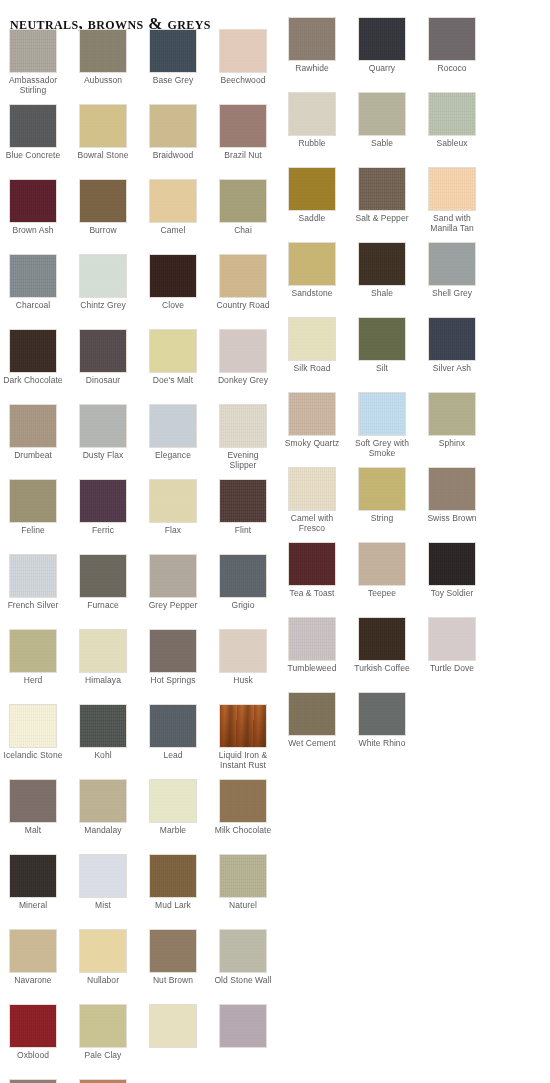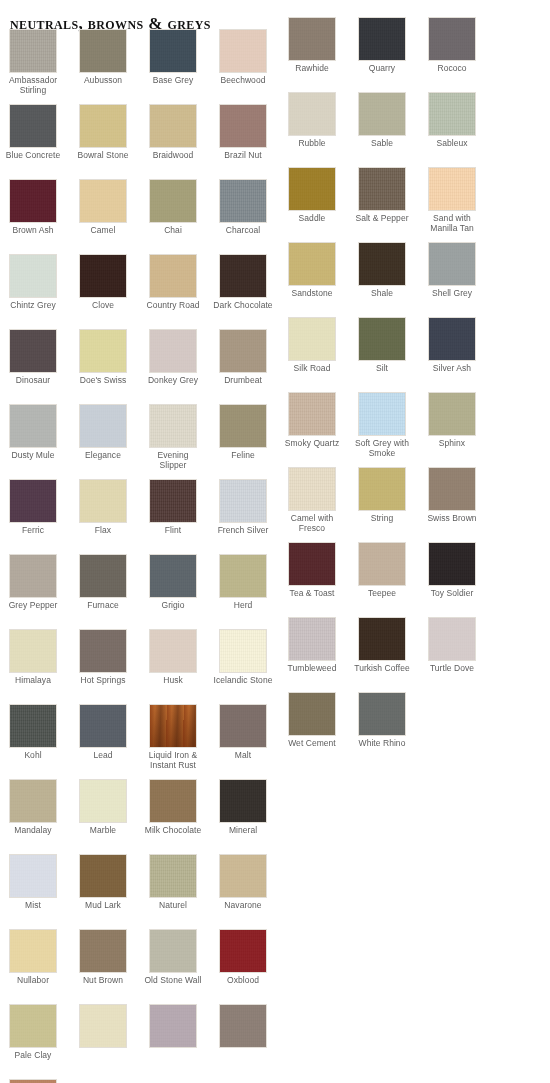--- a/index.html
+++ b/index.html
@@ -157,20 +157,26 @@
           </div>
           <div class="swatch-label">Brazil Nut</div>
         </div>
         <div class="swatch-cell">
           <div class="swatch-chip flat" style="background: rgb(92, 31, 44);">
             <div class="grain"></div>
           </div>
           <div class="swatch-label">Brown Ash</div>
         </div>
         <div class="swatch-cell">
+          <div class="swatch-chip flat" style="background: rgb(122, 98, 68);">
+            <div class="grain"></div>
+          </div>
+          <div class="swatch-label">Burrow</div>
+        </div>
+        <div class="swatch-cell">
           <div class="swatch-chip flat" style="background: rgb(227, 203, 156);">
             <div class="grain"></div>
           </div>
           <div class="swatch-label">Camel</div>
         </div>
         <div class="swatch-cell">
           <div class="swatch-chip flat" style="background: rgb(164, 159, 120);">
             <div class="grain"></div>
           </div>
           <div class="swatch-label">Chai</div>
@@ -208,39 +214,39 @@
         <div class="swatch-cell">
           <div class="swatch-chip flat" style="background: rgb(85, 74, 76);">
             <div class="grain"></div>
           </div>
           <div class="swatch-label">Dinosaur</div>
         </div>
         <div class="swatch-cell">
           <div class="swatch-chip flat" style="background: rgb(221, 215, 158);">
             <div class="grain"></div>
           </div>
-          <div class="swatch-label">Doe's Swiss</div>
+          <div class="swatch-label">Doe's Malt</div>
         </div>
         <div class="swatch-cell">
           <div class="swatch-chip flat" style="background: rgb(212, 200, 196);">
             <div class="grain"></div>
           </div>
           <div class="swatch-label">Donkey Grey</div>
         </div>
         <div class="swatch-cell">
           <div class="swatch-chip flat" style="background: rgb(167, 151, 130);">
             <div class="grain"></div>
           </div>
           <div class="swatch-label">Drumbeat</div>
         </div>
         <div class="swatch-cell">
           <div class="swatch-chip flat" style="background: rgb(179, 181, 178);">
             <div class="grain"></div>
           </div>
-          <div class="swatch-label">Dusty Mule</div>
+          <div class="swatch-label">Dusty Flax</div>
         </div>
         <div class="swatch-cell">
           <div class="swatch-chip flat" style="background: rgb(199, 206, 214);">
             <div class="grain"></div>
           </div>
           <div class="swatch-label">Elegance</div>
         </div>
         <div class="swatch-cell">
           <div class="swatch-chip" style="background: rgb(221, 216, 201);">
             <div class="grain" style="opacity: 0.55;"></div>
@@ -271,30 +277,30 @@
           </div>
           <div class="swatch-label">Flint</div>
         </div>
         <div class="swatch-cell">
           <div class="swatch-chip" style="background: rgb(207, 212, 218);">
             <div class="grain" style="opacity: 0.55;"></div>
           </div>
           <div class="swatch-label">French Silver</div>
         </div>
         <div class="swatch-cell">
+          <div class="swatch-chip flat" style="background: rgb(107, 101, 92);">
+            <div class="grain"></div>
+          </div>
+          <div class="swatch-label">Furnace</div>
+        </div>
+        <div class="swatch-cell">
           <div class="swatch-chip flat" style="background: rgb(177, 168, 156);">
             <div class="grain"></div>
           </div>
           <div class="swatch-label">Grey Pepper</div>
-        </div>
-        <div class="swatch-cell">
-          <div class="swatch-chip flat" style="background: rgb(107, 101, 92);">
-            <div class="grain"></div>
-          </div>
-          <div class="swatch-label">Furnace</div>
         </div>
         <div class="swatch-cell">
           <div class="swatch-chip flat" style="background: rgb(92, 100, 106);">
             <div class="grain"></div>
           </div>
           <div class="swatch-label">Grigio</div>
         </div>
         <div class="swatch-cell">
           <div class="swatch-chip flat" style="background: rgb(187, 181, 139);">
             <div class="grain"></div>

